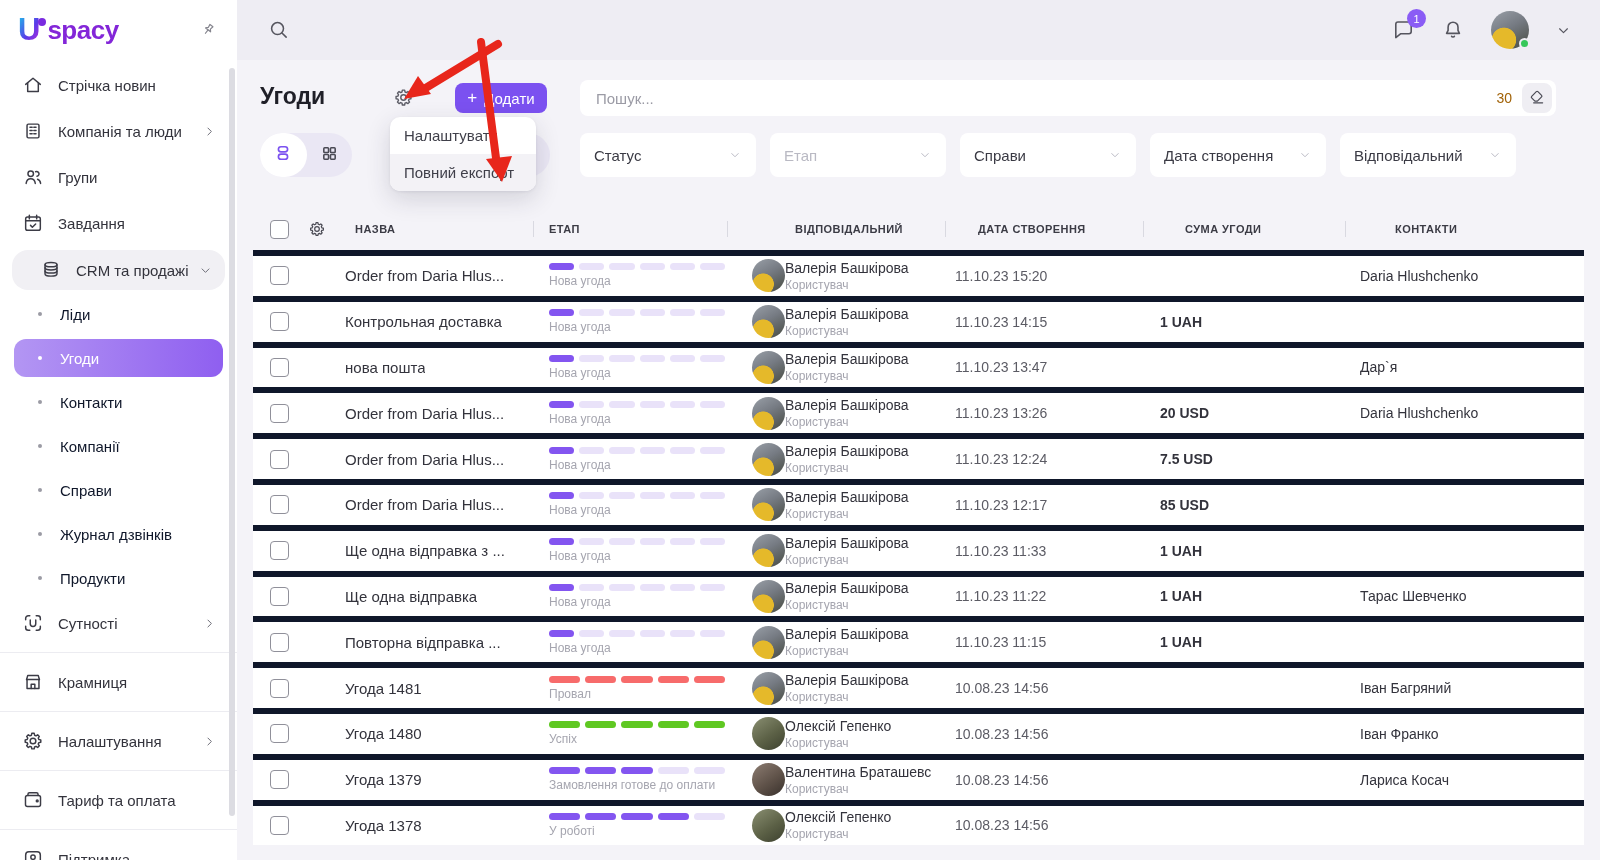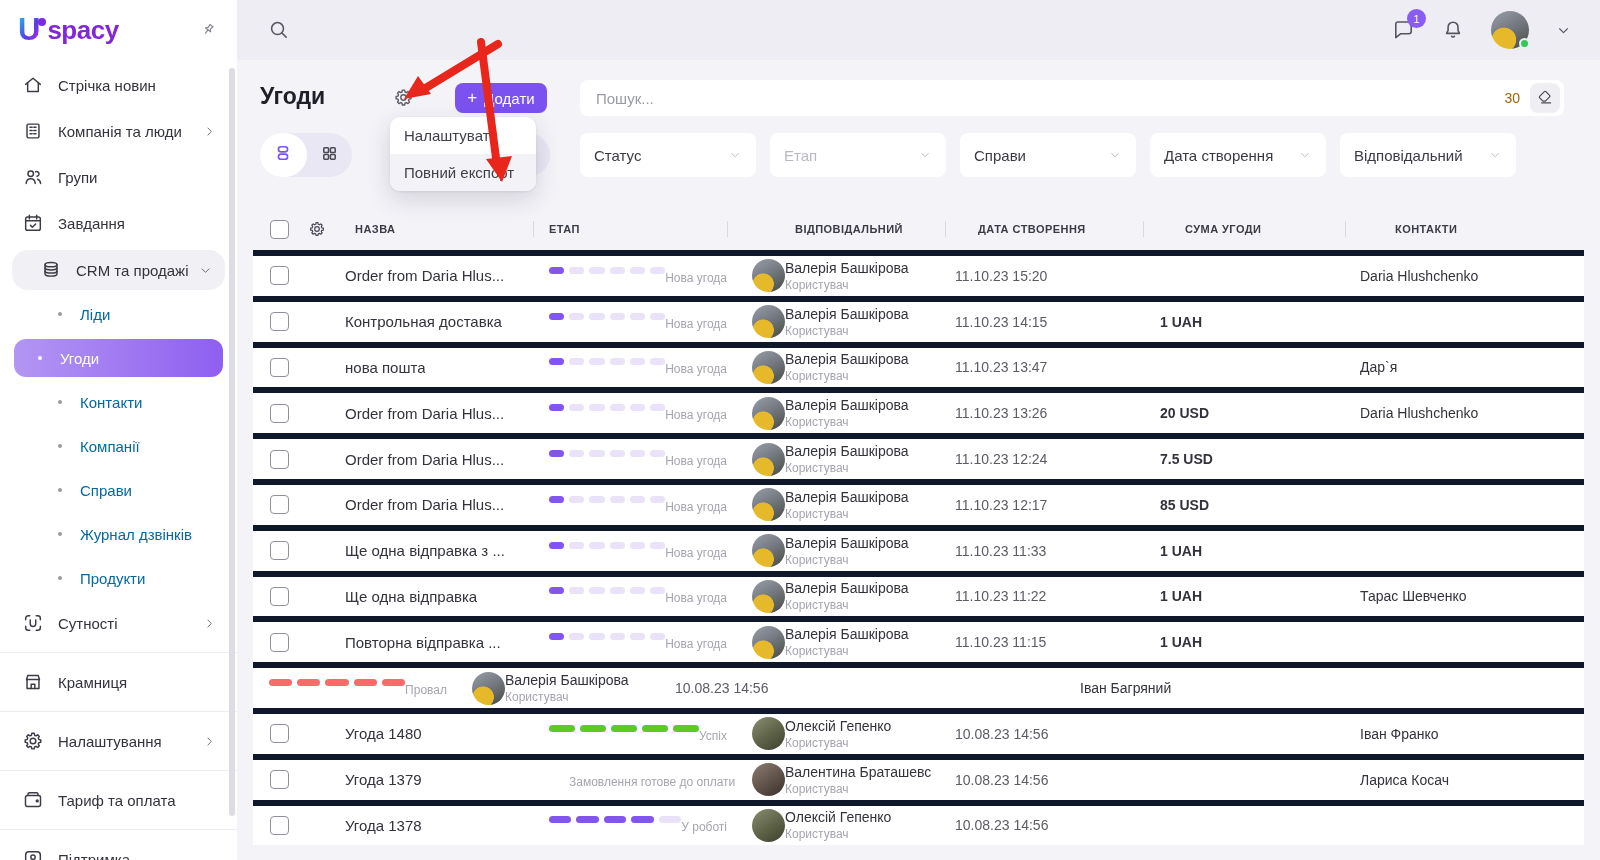--- a/index.html
+++ b/index.html
@@ -13,21 +13,21 @@
   .logo-u { font-size:31px; font-weight:800; line-height:30px; background:linear-gradient(125deg,#21b7e9 5%,#5a3ae8 55%,#c428d8 100%); -webkit-background-clip:text; background-clip:text; color:transparent; }
   .logo-dot { width:8px; height:8px; border-radius:50%; background:#7a2be0; margin:3px 1px 0 -2px; }
   .logo-text { font-size:26px; font-weight:700; letter-spacing:-0.5px; color:#8326d8; line-height:30px; }
   .pin { color:#85858e; display:flex; }
   .sb-scroll { position:absolute; right:2px; top:68px; width:6px; height:748px; border-radius:3px; background:#dcdce2; }
   nav { padding-top:2px; }
   .sb-item { position:relative; height:46px; display:flex; align-items:center; padding:0 20px 0 22px; color:#33333c; font-size:15px; cursor:pointer; }
   .sb-item .sb-ic { color:#3c3c46; display:flex; margin-right:14px; }
   .sb-item .sb-chev { margin-left:auto; color:#6e6e78; display:flex; }
   .sb-item.group-active { height:40px; margin:4px 12px 2px 12px; padding:0 12px 0 28px; background:#f1f0f4; border-radius:16px; }
-  .sb-sub { position:relative; height:44px; display:flex; align-items:center; padding-left:58px; font-size:15px; color:#0369a1; cursor:pointer; }
+  .sb-sub { position:relative; height:44px; display:flex; align-items:center; padding-left:38px; font-size:15px; color:#0f172a; cursor:pointer; }
   .sb-sub .bullet { width:4px; height:4px; border-radius:50%; background:#9b9ba4; margin-right:18px; }
   .sb-sub.sub-active { height:38px; margin:3px 14px; padding-left:24px; border-radius:12px; background:linear-gradient(90deg,#b396f3 0%,#8f5ff0 100%); color:#fff; }
   .sb-sub.sub-active .bullet { background:#fff; }
   .sb-divider { height:1px; background:#ececf1; margin:6px 0; }
 
   
   .main { position:relative; flex:1; height:860px; }
   .topbar { position:relative; height:60px; background:#eeedf3; }
   .tb-search { position:absolute; left:30px; top:18px; color:#55555e; cursor:pointer; display:flex; }
   .tb-right { position:absolute; right:28px; top:0; height:60px; display:flex; align-items:center; gap:26px; }
@@ -43,21 +43,21 @@
   .avatar-valentyna { background:linear-gradient(145deg,#8d7d72 0%,#5f5249 55%,#38302b 100%); }
 
   .content { position:relative; height:800px; }
 
   
   .page-head { position:relative; height:36px; margin-top:20px; }
   .page-head h1 { position:absolute; left:23px; top:3px; font-size:23px; font-weight:700; color:#1f1f28; }
   .head-gear { position:absolute; left:156px; top:7px; color:#5c5c66; cursor:pointer; display:flex; }
   .add-btn { position:absolute; left:218px; top:3px; height:30px; width:92px; border:none; border-radius:8px; background:#7b51f0; color:#fff; font-size:15px; font-family:inherit; display:flex; align-items:center; justify-content:center; gap:7px; cursor:pointer; }
   .add-btn .plus { font-size:17px; font-weight:400; margin-top:-1px; }
-  .search-box { position:absolute; left:343px; right:36px; top:0; height:36px; background:#fff; border-radius:8px; display:flex; align-items:center; padding:0 4px 0 16px; }
+  .search-box { position:absolute; left:343px; right:44px; top:0; height:36px; background:#fff; border-radius:8px; display:flex; align-items:center; padding:0 4px 0 16px; }
   .search-box input { flex:1; border:none; outline:none; background:transparent; font-size:15px; font-family:inherit; color:#33333c; }
   .search-box input::placeholder { color:#9b9ba5; }
   .sb-count { font-size:14px; color:#a16207; margin-right:10px; }
   .erase-btn { width:30px; height:30px; border:none; border-radius:8px; background:#efeef3; color:#4a4a54; display:flex; align-items:center; justify-content:center; cursor:pointer; }
 
   
   .toolbar-row { position:relative; height:44px; margin-top:17px; }
   .view-toggle { position:absolute; left:23px; width:92px; height:44px; border-radius:22px; background:#eae7f4; display:flex; }
   .vt-seg { width:46px; height:44px; display:flex; align-items:center; justify-content:center; cursor:pointer; color:#4a4a54; }
   .vt-seg.active { background:#fff; border-radius:22px; width:48px; color:#7b51f0; }
@@ -84,21 +84,21 @@
   .t-head .hl { font-size:11px; font-weight:700; letter-spacing:.45px; color:#3b3b45; }
   .t-head .t-cell:not(.c-name)::before { content:""; position:absolute; left:0; top:13px; width:1px; height:16px; background:#d9d9e1; }
   .t-head .c-stage .hl { padding-left:16px; } .t-head .c-resp .hl { padding-left:68px; }
   .t-head .c-date .hl { padding-left:33px; } .t-head .c-sum .hl { padding-left:42px; }
   .t-head .c-contact .hl { padding-left:50px; }
   .cb { width:19px; height:19px; border:1.8px solid #90909a; border-radius:4px; background:#fff; margin-left:17px; flex:none; cursor:pointer; }
   .head-tgear { color:#4a4a54; margin-left:19px; display:flex; cursor:pointer; }
   .t-head .hl-name { margin-left:29px; }
   .t-row { display:flex; height:45.8px; background:#fff; border-top:6px solid #0f172a; align-items:center; }
   .row-name { margin-left:56px; font-size:15px; color:#33333c; white-space:nowrap; overflow:hidden; cursor:pointer; }
-  .stage-wrap { padding-left:16px; display:flex; flex-direction:row; width:100%; }
+  .stage-wrap { padding-left:16px; display:flex; flex-direction:column; width:100%; }
   .stage-bar { display:flex; gap:5px; width:176px; }
   .seg { height:7px; border-radius:4px; flex:1; }
   .seg.off { background:#e9e2f9; }
   .seg.on-purple { background:#8355f0; } .seg.on-red { background:#f76b6b; } .seg.on-green { background:#5fc822; }
   .stage-label { margin-top:4px; font-size:12px; color:#a5a5af; white-space:nowrap; }
   .r-avatar { width:33px; height:33px; border-radius:50%; margin-left:25px; flex:none; }
   .resp-col { overflow:hidden; }
   .resp-name { font-size:14px; color:#33333c; white-space:nowrap; overflow:hidden; }
   .resp-role { font-size:12px; color:#a5a5af; margin-top:2px; }
   .r-date { padding-left:10px; font-size:14px; color:#5b5b64; }
@@ -738,20 +738,24 @@
               <span class="r-date">11.10.23 11:15</span>
             </div>
      <div class="t-cell c-sum">
               <span class="r-sum">1 UAH</span>
             </div>
      <div class="t-cell c-contact">
               <span class="r-contact"></span>
             </div>
           </div>
           <div class="t-row">
+            <div class="t-cell c-name">
+       <span class="cb"></span>
+       <span class="row-name">Угода 1481</span>
+     </div>
      <div class="t-cell c-stage">
        <div class="stage-wrap">
          <div class="stage-bar">
                   <span class="seg on-red"></span>
                   <span class="seg on-red"></span>
                   <span class="seg on-red"></span>
                   <span class="seg on-red"></span>
                   <span class="seg on-red"></span>
                 </div>
          <div class="stage-label">Провал</div>

